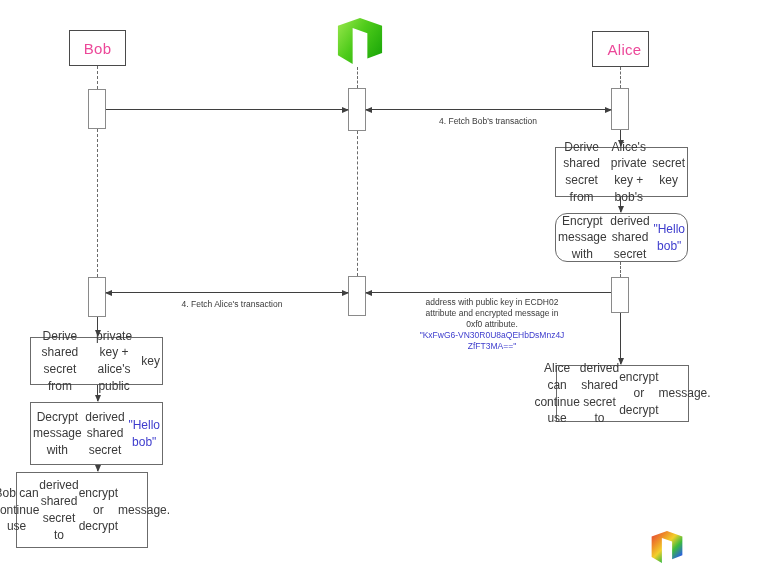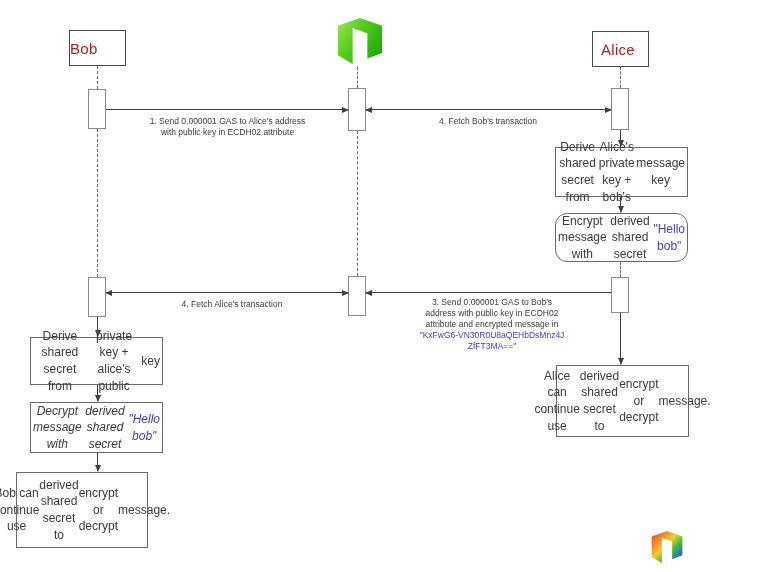--- a/index.html
+++ b/index.html
@@ -2,22 +2,22 @@
 <html><head>
 <meta charset="utf-8">
 <style>
   html,body { margin:0; padding:0; background:#fff; }
   .stage {
     position:relative; width:763px; height:572px; background:#ffffff;
     font-family:"Liberation Sans", sans-serif; color:#3a3a3a; overflow:hidden;
   }
   .actor {
     position:absolute; box-sizing:border-box; background:#fff;
-    border:1.5px solid #4a4a4a; display:flex; align-items:center; 
-    font-size:15px; color:#b91c1c; letter-spacing:0.3px;
+    border:1.5px solid #4a4a4a; display:flex; align-items:center; justify-content:center;
+    font-size:15px; color:#ec4899; letter-spacing:0.3px;
   }
   .pbox {
     position:absolute; box-sizing:border-box; background:#fff;
     border:1px solid #6b6b6b; display:flex; flex-direction:row;
     align-items:center; justify-content:center; text-align:center;
     font-size:12px; line-height:1.38; color:#3a3a3a; padding:2px;
   }
   .bar {
     position:absolute; box-sizing:border-box; background:#fff; border:1px solid #8a8a8a;
   }
@@ -84,69 +84,65 @@
   <div class="bar" style="left:611px; top:88px;  width:18px; height:42px;"></div>
   <div class="bar" style="left:88px;  top:277px; width:18px; height:40px;"></div>
   <div class="bar" style="left:348px; top:276px; width:18px; height:40px;"></div>
   <div class="bar" style="left:611px; top:277px; width:18px; height:36px;"></div>
 
   <div class="hline ah-r" style="left:106px; top:109px; width:242px;"></div>
   <div class="hline ah-l ah-r" style="left:366px; top:109px; width:245px;"></div>
   <div class="hline ah-l ah-r" style="left:106px; top:292px; width:242px;"></div>
   <div class="hline ah-l" style="left:366px; top:292px; width:245px;"></div>
 
-  <div class="msg" style="left:120px; top:116px; width:215px;">
-    <div>1. Send 0.000001 GAS to Alice's address</div>
-    <div>with public key in ECDH02 attribute</div>
-  </div>
   <div class="msg" style="left:388px; top:116px; width:200px;">
     <div>4. Fetch Bob's transaction</div>
   </div>
   <div class="msg" style="left:132px; top:299px; width:200px;">
     <div>4. Fetch Alice's transaction</div>
   </div>
   <div class="msg" style="left:392px; top:297px; width:200px;">
-    <div>3. Send 0.000001 GAS to Bob's</div>
     <div>address with public key in ECDH02</div>
     <div>attribute and encrypted message in</div>
+    <div>0xf0 attribute.</div>
     <div class="blue">"KxFwG6-VN30R0U8aQEHbDsMnz4J</div>
     <div class="blue">ZfFT3MA=="</div>
   </div>
 
   <div class="vline av-d" style="left:620px; top:130px; height:16px;"></div>
   <div class="vline av-d" style="left:620px; top:197px; height:15px;"></div>
   <div class="vline av-d" style="left:620px; top:313px; height:51px;"></div>
 
   <div class="vline av-d" style="left:97px; top:317px; height:19px;"></div>
   <div class="vline av-d" style="left:97px; top:385px; height:16px;"></div>
   <div class="vline av-d" style="left:97px; top:453px; height:18px;"></div>
 
   <div class="pbox" style="left:555px; top:147px; width:133px; height:50px;">
     <div>Derive shared secret from</div>
     <div>Alice's private key + bob's</div>
-    <div>message key</div>
+    <div>secret key</div>
   </div>
   <div class="pbox" style="left:555px; top:213px; width:133px; height:49px;border-radius:12px;">
     <div>Encrypt message with</div>
     <div>derived shared secret</div>
     <div class="blue">"Hello bob"</div>
   </div>
-  <div class="pbox" style="left:556px; top:365px; width:133px; height:72px;">
+  <div class="pbox" style="left:556px; top:365px; width:133px; height:57px;">
     <div>Alice can continue use</div>
     <div>derived shared secret to</div>
     <div>encrypt or decrypt</div>
     <div>message.</div>
   </div>
 
   <div class="pbox" style="left:30px; top:337px; width:133px; height:48px;">
     <div>Derive shared secret from</div>
     <div>private key + alice's public</div>
     <div>key</div>
   </div>
-  <div class="pbox" style="left:30px; top:402px; width:133px; height:51px;font-style:italic;">
+  <div class="pbox" style="left:30px; top:402px; width:133px; height:63px;">
     <div>Decrypt message with</div>
     <div>derived shared secret</div>
     <div class="blue">"Hello bob"</div>
   </div>
   <div class="pbox" style="left:16px; top:472px; width:132px; height:76px;">
     <div>Bob can continue use</div>
     <div>derived shared secret to</div>
     <div>encrypt or decrypt</div>
     <div>message.</div>
   </div>

